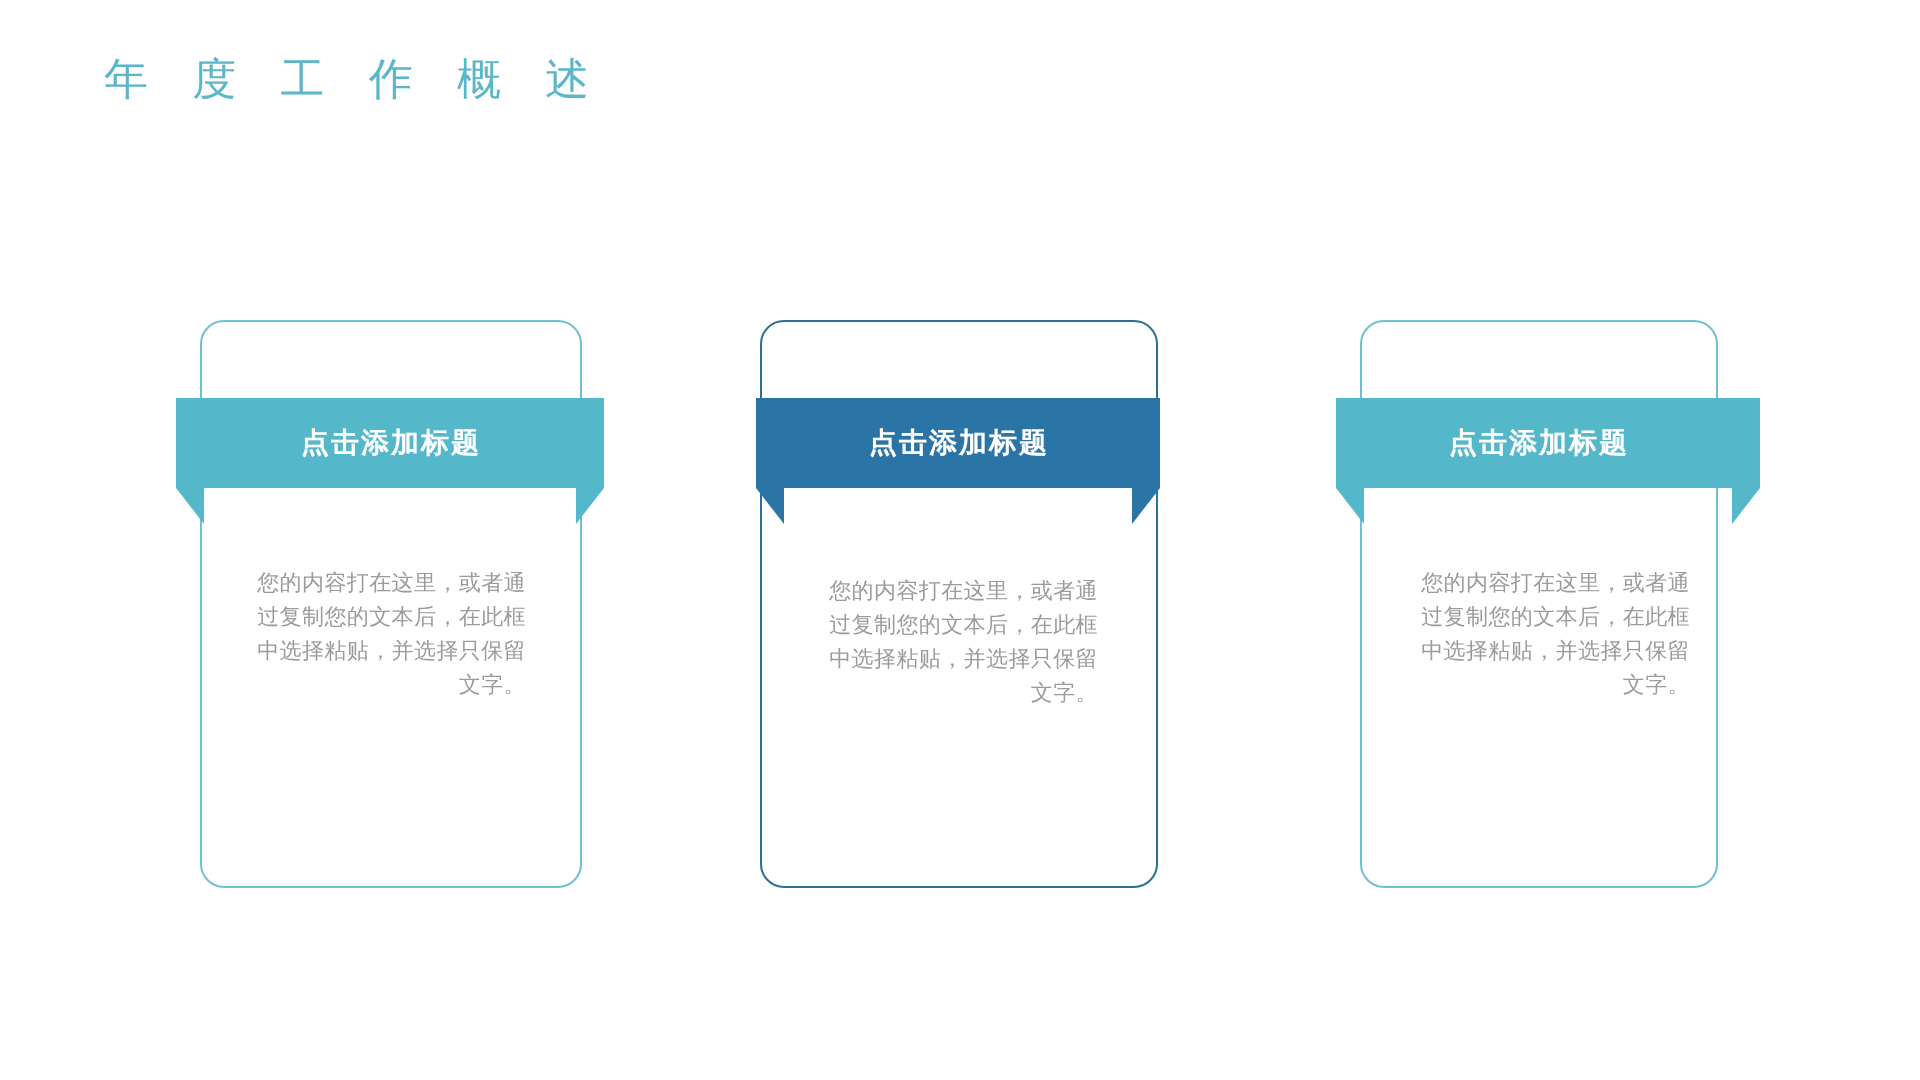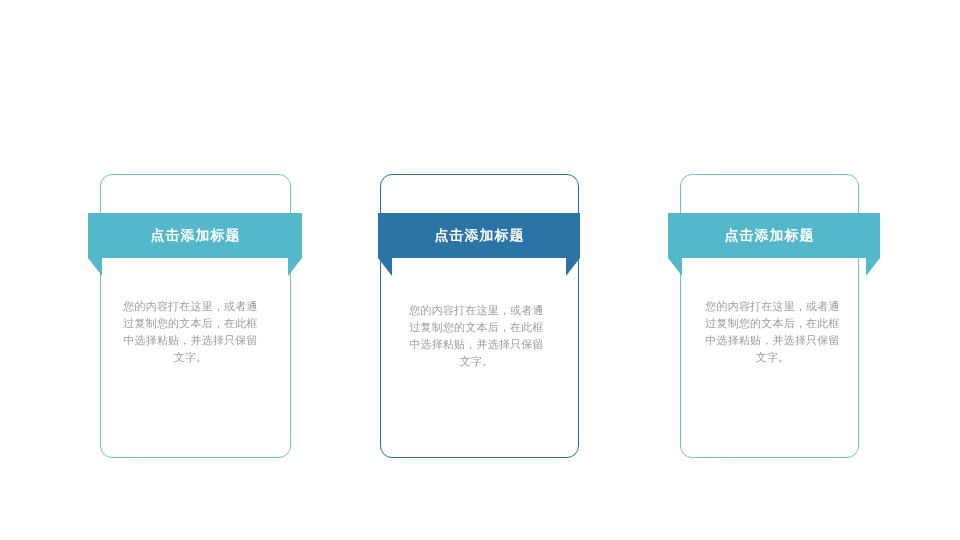--- a/index.html
+++ b/index.html
@@ -35,21 +35,21 @@
     color: #8f9aa2;
     letter-spacing: 3.4px;
     font-weight: 400;
     white-space: nowrap;
   }
 
   
   #cards-area {
     position: absolute;
     left: 0;
-    top: 14px;
+    top: 0;
     width: 960px;
     height: 408px;
   }
 
   .card {
     position: absolute;
     top: 160px;
     height: 284px;
     box-sizing: border-box;
     background: #ffffff;
@@ -137,30 +137,31 @@
   }
 
   
   .card-body {
     position: absolute;
     top: 284px;
     font-size: 11px;
     line-height: 1.55;
     color: #9b9b9b;
     letter-spacing: 0.2px;
-    text-align: center;
+    text-align: right;
   }
   .body-1 { left: 118px; width: 145px; }
   .body-2 { left: 404px; width: 145px; top: 288px; }
   .body-3 { left: 700px; width: 145px; top: 284px; }
 </style>
 </head>
 <body>
 
 <div id="slide-header">
+  <div id="page-title">年 度 工 作 概 述</div>
 </div>
 
 <div id="cards-area">
 
   <div class="card card-1"></div>
 
   <div class="ribbon ribbon-1">
     <div class="ribbon-body">
       <span class="ribbon-title">点击添加标题</span>
     </div>

